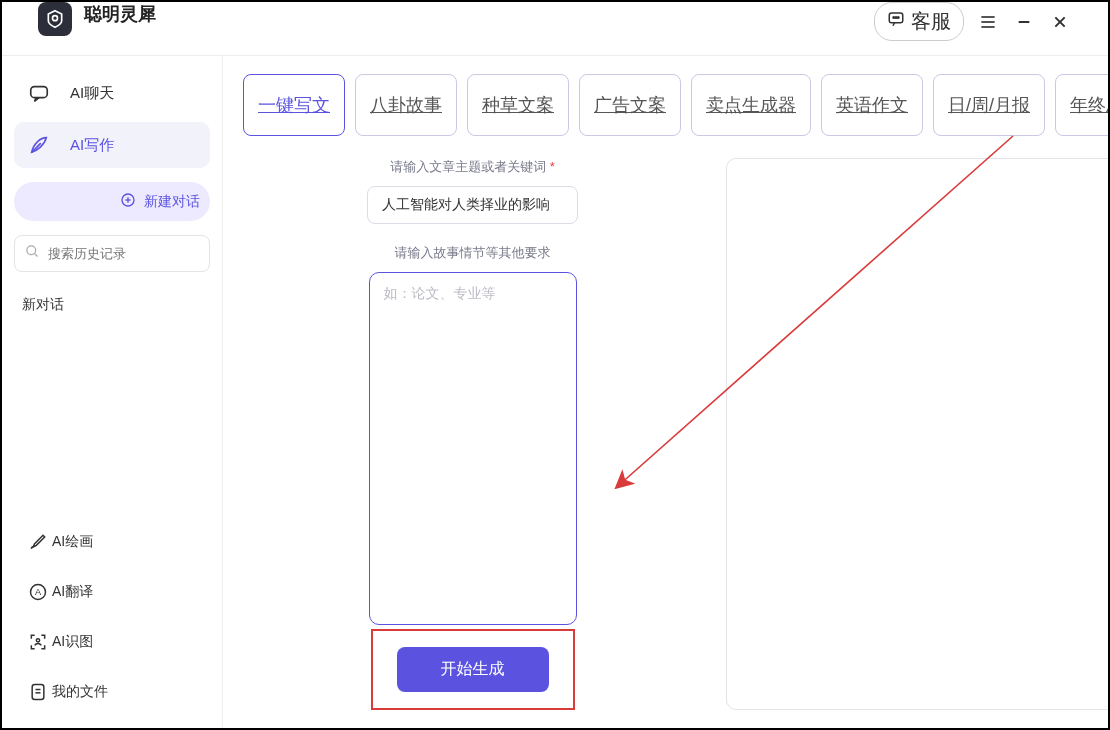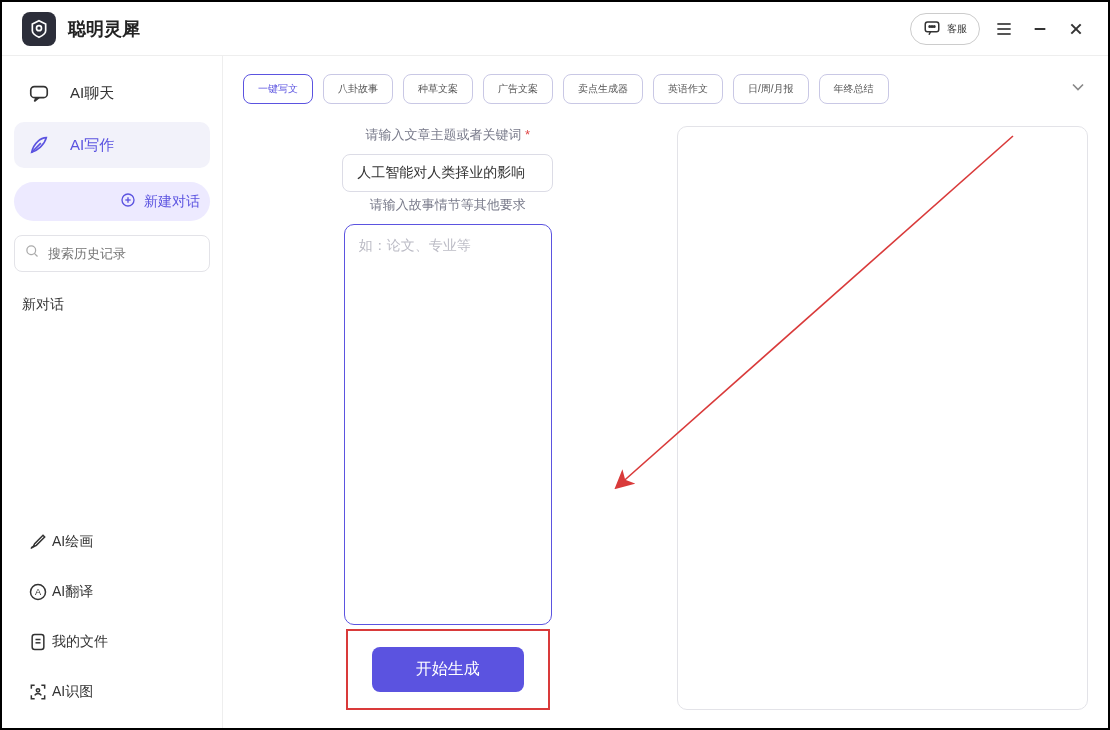--- a/index.html
+++ b/index.html
@@ -1,24 +1,24 @@
 <!DOCTYPE html>
 <html><head>
   <meta charset="utf-8">
   <style>
     * { margin: 0; padding: 0; box-sizing: border-box; font-family: "Microsoft YaHei", "PingFang SC", sans-serif; }
     body { width: 1110px; height: 730px; border: 2px solid #000; display: flex; flex-direction: column; background: #fff; overflow: hidden; }
     
     
-    .titlebar { height: 54px; display: flex; align-items: center; padding: 0 20px; border-bottom: 1px solid #eee; }
+    .titlebar { height: 54px; display: flex; align-items: flex-start; padding: 0 36px; border-bottom: 1px solid #eee; }
     .logo { width: 34px; height: 34px; background: #2c2e3a; border-radius: 8px; display: flex; align-items: center; justify-content: center; margin-right: 12px; }
     .logo svg { width: 20px; height: 20px; }
     .app-title { font-size: 18px; font-weight: 600; color: #222; }
     .titlebar-right { margin-left: auto; display: flex; align-items: center; gap: 12px; }
-    .kefu-btn { display: flex; align-items: center; gap: 6px; padding: 5px 12px; border: 1px solid #ccc; border-radius: 18px; font-size: 10px; color: #333; cursor: pointer; }
+    .kefu-btn { display: flex; align-items: center; gap: 6px; padding: 5px 12px; border: 1px solid #ccc; border-radius: 18px; font-size: 20px; color: #333; cursor: pointer; }
     .winbtn { width: 24px; height: 24px; display: flex; align-items: center; justify-content: center; cursor: pointer; color: #333; }
     
     
     .body { flex: 1; display: flex; overflow: hidden; }
     
     
     .sidebar { width: 220px; padding: 14px 12px; display: flex; flex-direction: column; gap: 6px; }
     .nav-item { display: flex; align-items: center; gap: 20px; padding: 12px 14px; border-radius: 10px; font-size: 15px; color: #333; cursor: pointer; }
     .nav-item.active { background: #f2f2fa; color: #5b53e0; font-weight: 500; }
     .nav-icon { width: 22px; height: 22px; display: flex; align-items: center; justify-content: center; }
@@ -26,29 +26,29 @@
     .search-box { display: flex; align-items: center; gap: 8px; border: 1px solid #e3e3e8; border-radius: 8px; padding: 8px 10px; margin-bottom: 8px; }
     .search-box input { border: none; outline: none; font-size: 13px; flex: 1; background: transparent; color: #0f172a; }
     .history-item { padding: 10px 8px; font-size: 14px; color: #333; cursor: pointer; }
     .sidebar-spacer { flex: 1; }
     .tool-item { display: flex; align-items: center; gap: 4px; padding: 12px 14px; font-size: 14px; color: #333; cursor: pointer; }
     .tool-icon { width: 20px; height: 20px; display: flex; align-items: center; justify-content: center; }
     
     
     .main { flex: 1; display: flex; flex-direction: column; padding: 18px 20px 18px 20px; border-left: 1px solid #eee; position: relative; }
     .tagrow { display: flex; align-items: center; gap: 10px; margin-bottom: 22px; }
-    .tag { border: 1.5px solid #c9c8e5; border-radius: 8px; padding: 7px 14px; font-size: 10px; color: #555; cursor: pointer; white-space: nowrap; }
+    .tag { border: 1.5px solid #c9c8e5; border-radius: 8px; padding: 18px 14px; font-size: 18px; color: #555; cursor: pointer; white-space: nowrap; text-decoration: underline; }
     .tag.active { border-color: #5b53e0; color: #5b53e0; }
     .expand { margin-left: auto; cursor: pointer; color: #888; }
     
     .workspace { flex: 1; display: flex; gap: 24px; overflow: hidden; }
     .form-col { flex: 1; display: flex; flex-direction: column; min-width: 0; align-items: center; }
     .field-label { font-size: 13px; color: #787a8a; margin-bottom: 10px; }
     .field-label .req { color: #e04848; }
-    .text-input { border: 1px solid #dcdce6; border-radius: 8px; padding: 10px 14px; font-size: 14px; color: #333; outline: none; margin-bottom: 4px; }
+    .text-input { border: 1px solid #dcdce6; border-radius: 8px; padding: 10px 14px; font-size: 14px; color: #333; outline: none; margin-bottom: 20px; }
     .textarea { flex: 1; border: 1.5px solid #5b53e0; border-radius: 10px; padding: 12px 14px; font-size: 14px; color: #333; outline: none; resize: none; min-height: 340px; }
     .textarea::placeholder { color: #bcbcc6; }
     .submit-wrap { display: flex; justify-content: center; margin-top: 4px; border: 2px solid #d93a3a; padding: 16px 24px; }
     .submit-btn { background: #5b53e0; color: #fff; border: none; border-radius: 8px; padding: 12px 44px; font-size: 16px; cursor: pointer; }
     
     .output-col { flex: 1; border: 1px solid #e3e3e8; border-radius: 10px; min-width: 0; }
     
     
     .arrow-overlay { position: absolute; top: 0; left: 0; width: 100%; height: 100%; pointer-events: none; }
   </style>
@@ -147,36 +147,36 @@
           <svg width="20" height="20" viewBox="0 0 24 24" fill="none" stroke="#333" stroke-width="1.8">
             <circle cx="12" cy="12" r="9"></circle>
             <text x="12" y="16" font-size="11" text-anchor="middle" fill="#333" stroke="none">A</text>
           </svg>
         </span>
       <span>AI翻译</span>
     </div>
     <div class="tool-item">
       <span class="tool-icon">
           <svg width="20" height="20" viewBox="0 0 24 24" fill="none" stroke="#333" stroke-width="1.8">
+            <path d="M4 8 L4 4 L8 4 M16 4 L20 4 L20 8 M20 16 L20 20 L16 20 M8 20 L4 20 L4 16"></path>
+            <circle cx="12" cy="10" r="2"></circle>
+            <path d="M8 16 C10 13 14 13 16 16"></path>
+          </svg>
+        </span>
+      <span>AI识图</span>
+    </div>
+    <div class="tool-item">
+      <span class="tool-icon">
+          <svg width="20" height="20" viewBox="0 0 24 24" fill="none" stroke="#333" stroke-width="1.8">
             <rect x="5" y="3" width="14" height="18" rx="3"></rect>
             <line x1="9" y1="9" x2="15" y2="9"></line>
             <line x1="9" y1="13" x2="15" y2="13"></line>
           </svg>
         </span>
       <span>我的文件</span>
-    </div>
-    <div class="tool-item">
-      <span class="tool-icon">
-          <svg width="20" height="20" viewBox="0 0 24 24" fill="none" stroke="#333" stroke-width="1.8">
-            <path d="M4 8 L4 4 L8 4 M16 4 L20 4 L20 8 M20 16 L20 20 L16 20 M8 20 L4 20 L4 16"></path>
-            <circle cx="12" cy="10" r="2"></circle>
-            <path d="M8 16 C10 13 14 13 16 16"></path>
-          </svg>
-        </span>
-      <span>AI识图</span>
     </div>
   </div>
 
   <div class="main">
     <div class="tagrow">
       <div class="tag active">一键写文</div>
       <div class="tag">八卦故事</div>
       <div class="tag">种草文案</div>
       <div class="tag">广告文案</div>
       <div class="tag">卖点生成器</div>

